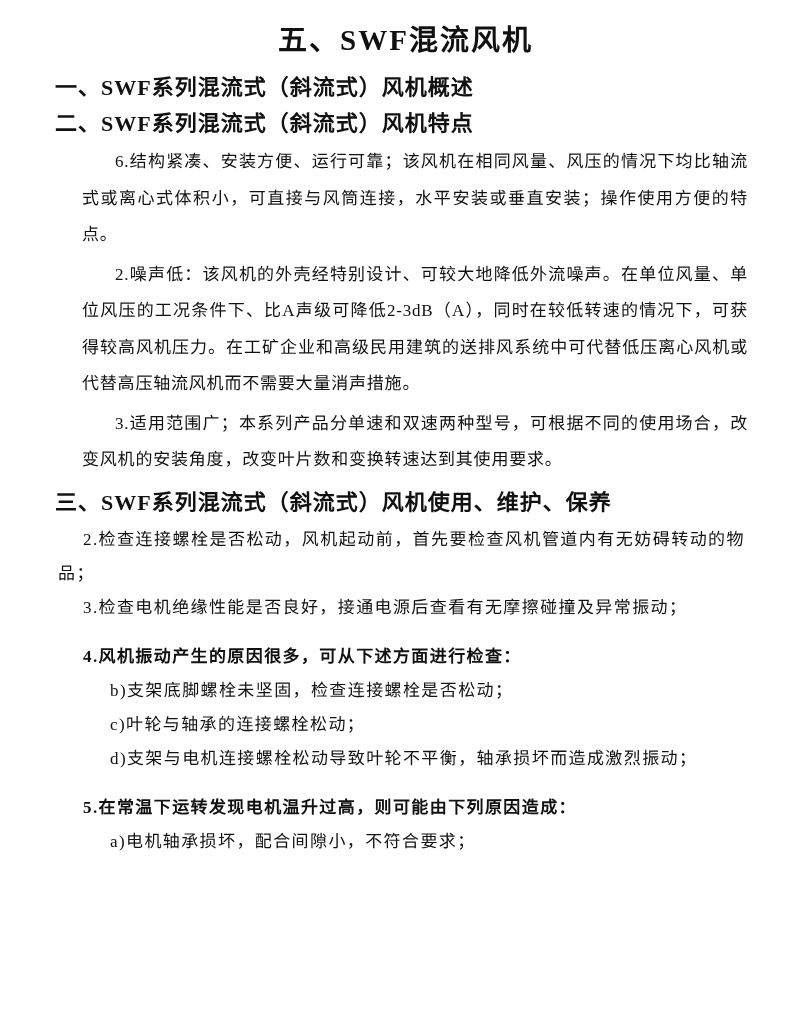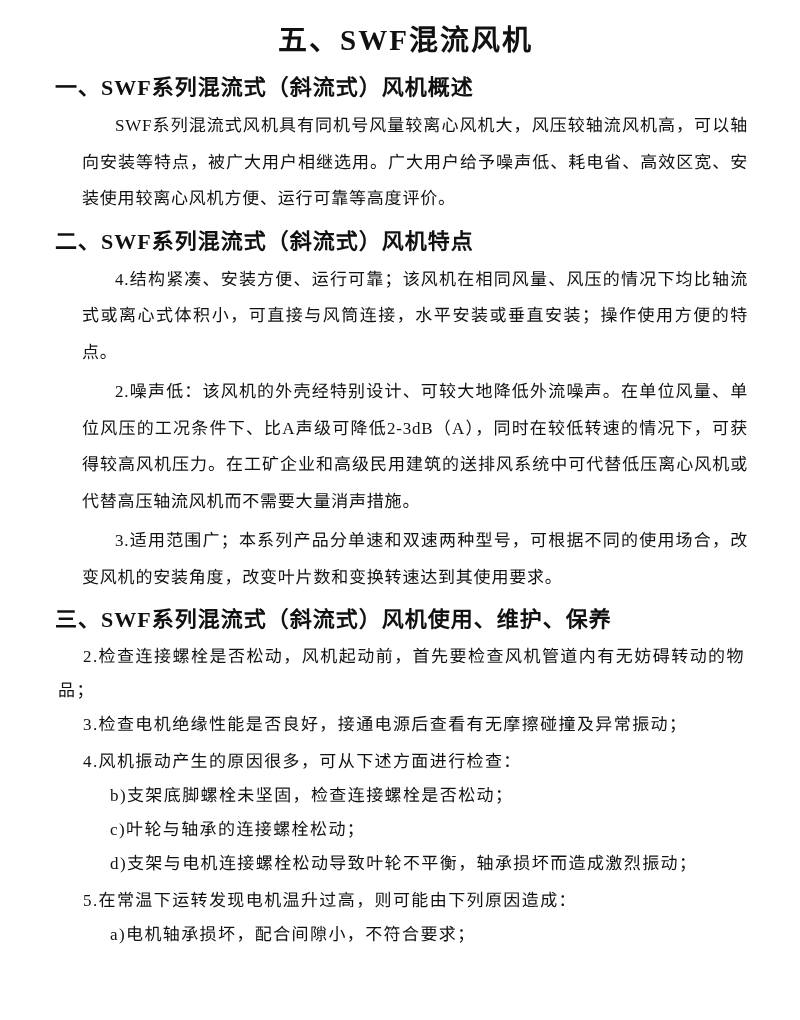--- a/index.html
+++ b/index.html
@@ -52,34 +52,33 @@
   }
   .list-par {
     font-size: 17px;
     line-height: 34px;
     letter-spacing: 1.4px;
     text-align: justify;
     margin: 0;
   }
   .lvl1 { text-indent: 25px; }
   .lvl2 { text-indent: 52px; }
-  .gap-before { margin-top: 3px; }
+  .gap-before { margin-top: 15px; font-weight: bold; }
 </style>
 </head>
 <body>
 
 <div class="page">
 
   <h1 class="doc-title">五、SWF混流风机</h1>
 
   <h2 class="section-heading">一、SWF系列混流式（斜流式）风机概述</h2>
-  <p class="body-par">SWF系列混流式风机具有同机号风量较离心风机大，风压较轴流风机高，可以轴向安装等特点，被广大用户相继选用。广大用户给予噪声低、耗电省、高效区宽、安装使用较离心风机方便、运行可靠等高度评价。</p>
 
   <h2 class="section-heading">二、SWF系列混流式（斜流式）风机特点</h2>
-  <p class="body-par">4.结构紧凑、安装方便、运行可靠；该风机在相同风量、风压的情况下均比轴流式或离心式体积小，可直接与风筒连接，水平安装或垂直安装；操作使用方便的特点。</p>
+  <p class="body-par">6.结构紧凑、安装方便、运行可靠；该风机在相同风量、风压的情况下均比轴流式或离心式体积小，可直接与风筒连接，水平安装或垂直安装；操作使用方便的特点。</p>
   <p class="body-par par-gap">2.噪声低：该风机的外壳经特别设计、可较大地降低外流噪声。在单位风量、单位风压的工况条件下、比A声级可降低2-3dB（A），同时在较低转速的情况下，可获得较高风机压力。在工矿企业和高级民用建筑的送排风系统中可代替低压离心风机或代替高压轴流风机而不需要大量消声措施。</p>
   <p class="body-par par-gap">3.适用范围广；本系列产品分单速和双速两种型号，可根据不同的使用场合，改变风机的安装角度，改变叶片数和变换转速达到其使用要求。</p>
 
   <h2 class="section-heading">三、SWF系列混流式（斜流式）风机使用、维护、保养</h2>
 
   <div class="list-block">
     <p class="list-par lvl1">2.检查连接螺栓是否松动，风机起动前，首先要检查风机管道内有无妨碍转动的物品；</p>
     <p class="list-par lvl1">3.检查电机绝缘性能是否良好，接通电源后查看有无摩擦碰撞及异常振动；</p>
     <p class="list-par lvl1 gap-before">4.风机振动产生的原因很多，可从下述方面进行检查：</p>
     <p class="list-par lvl2">b)支架底脚螺栓未坚固，检查连接螺栓是否松动；</p>

